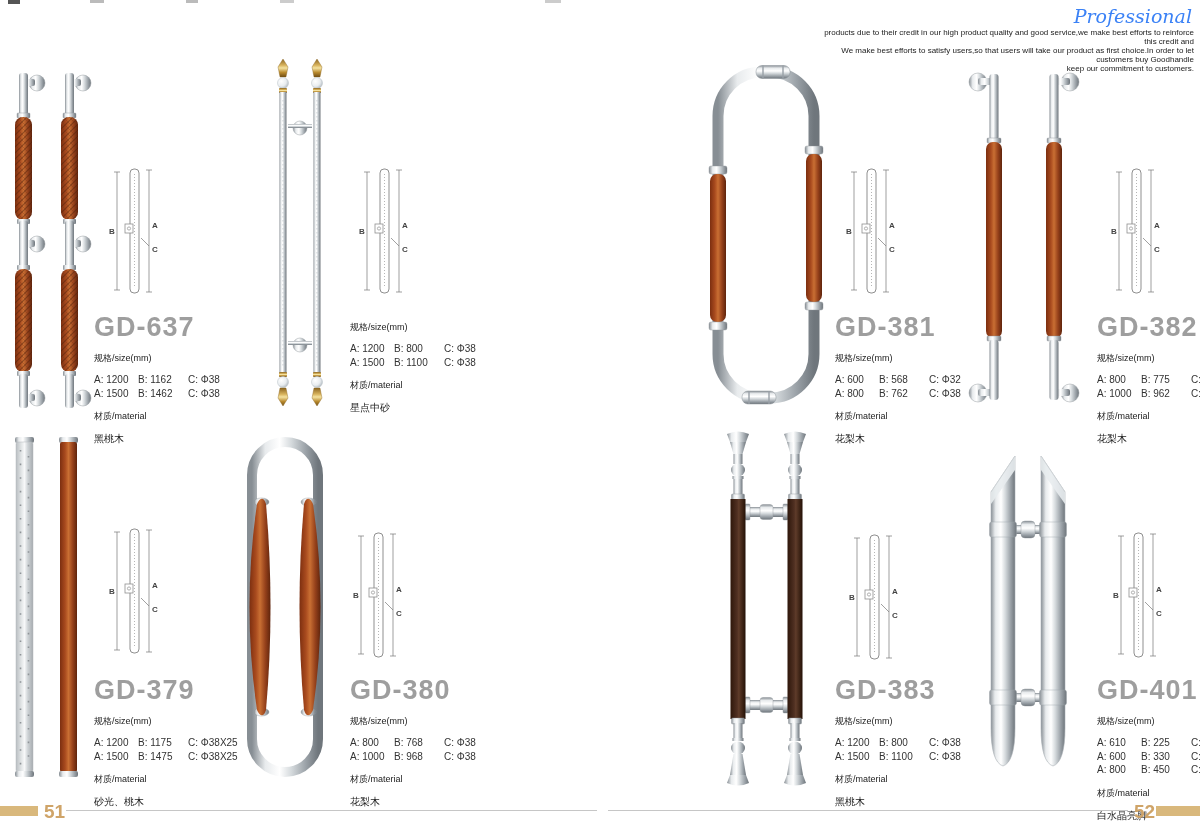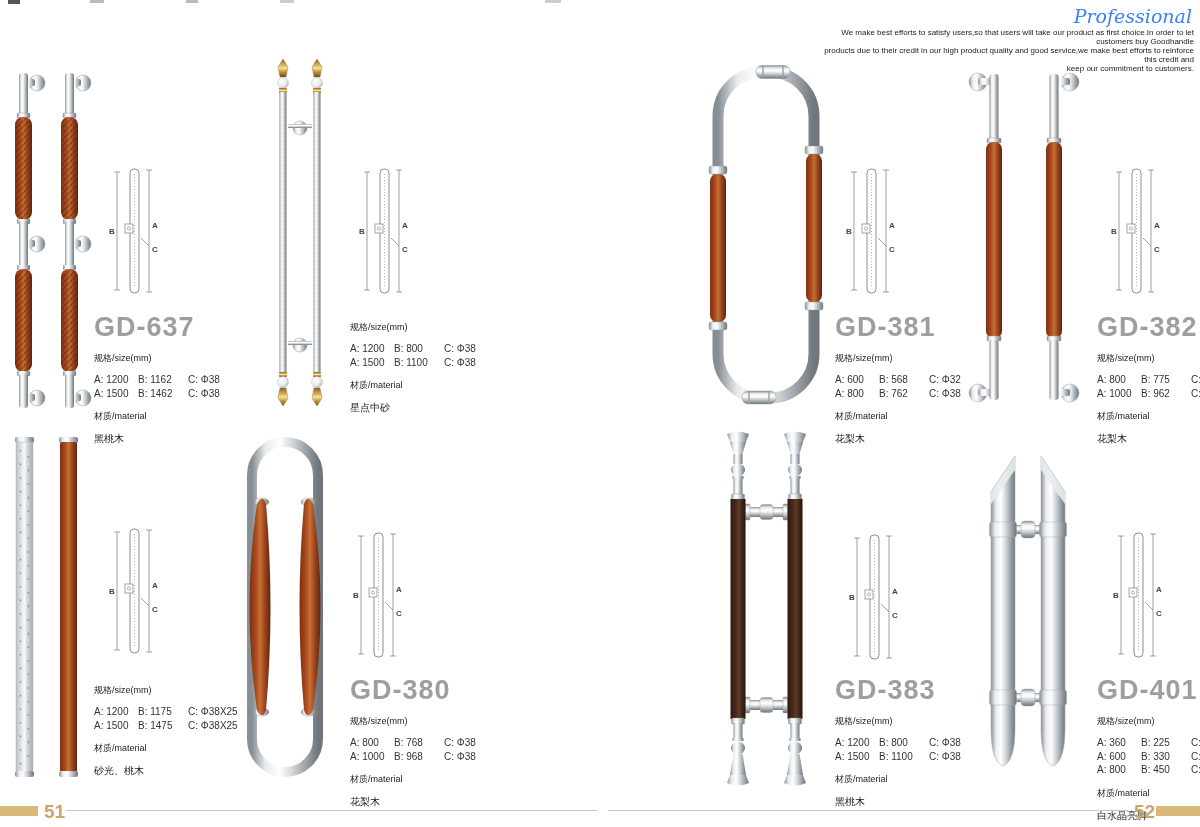--- a/index.html
+++ b/index.html
@@ -91,22 +91,22 @@
   </svg>
 
   <div class="artifact" style="left:8px;width:12px;height:4px;background:#555;"></div>
   <div class="artifact" style="left:90px;width:14px;height:3px;background:#bbb;"></div>
   <div class="artifact" style="left:186px;width:12px;height:3px;background:#bbb;"></div>
   <div class="artifact" style="left:280px;width:14px;height:3px;background:#ccc;"></div>
   <div class="artifact" style="left:545px;width:16px;height:3px;background:#ccc;"></div>
 
   <div class="header-script">Professional</div>
   <div class="tagline">
+    <div>products due to their credit in our high product quality and good service,we make best efforts to reinforce this credit and</div>
     <div>We make best efforts to satisfy users,so that users will take our product as first choice.In order to let customers buy Goodhandle</div>
-    <div>products due to their credit in our high product quality and good service,we make best efforts to reinforce this credit and</div>
     <div>keep our commitment to customers.</div>
   </div>
 
   <div class="photo" style="left:0;top:68px;">
     <svg width="100" height="345" viewBox="0 0 100 345">
       <g transform="translate(10,0)">
         <circle cx="27" cy="15" r="8" fill="url(#chromeH)" stroke="#9aa0a5" stroke-width="0.5"></circle>
         <rect x="13" y="11" width="12" height="7" rx="2" fill="url(#chromeH)"></rect>
         <rect x="9" y="5" width="9" height="42" rx="3" fill="url(#chromeH)"></rect>
         <rect x="7" y="45" width="13" height="5" rx="1" fill="url(#chromeH)" stroke="#8d959b" stroke-width="0.4"></rect>
@@ -383,20 +383,21 @@
       <line x1="41" y1="10" x2="41" y2="132" stroke="#777" stroke-width="0.7"></line>
       <line x1="38" y1="10" x2="44" y2="10" stroke="#777" stroke-width="0.7"></line>
       <line x1="38" y1="132" x2="44" y2="132" stroke="#777" stroke-width="0.7"></line>
       <line x1="41" y1="86" x2="33" y2="78" stroke="#777" stroke-width="0.7"></line>
       <text x="1" y="74">B</text>
       <text x="44" y="68">A</text>
       <text x="44" y="92">C</text>
     </svg>
   </div>
   <div class="info" style="left:94px;top:675px;">
+    <div class="model">GD-379</div>
     <div class="lbl">规格/size(mm)</div>
     <div class="specrow">
       <span class="ca">A: 1200</span>
       <span class="cb">B: 1175</span>
       <span class="cc">C: Φ38X25</span>
     </div>
     <div class="specrow">
       <span class="ca">A: 1500</span>
       <span class="cb">B: 1475</span>
       <span class="cc">C: Φ38X25</span>
@@ -579,21 +580,21 @@
       <line x1="41" y1="86" x2="33" y2="78" stroke="#777" stroke-width="0.7"></line>
       <text x="1" y="74">B</text>
       <text x="44" y="68">A</text>
       <text x="44" y="92">C</text>
     </svg>
   </div>
   <div class="info" style="left:1097px;top:675px;">
     <div class="model">GD-401</div>
     <div class="lbl">规格/size(mm)</div>
     <div class="specrow">
-      <span class="ca">A: 360</span>
+      <span class="ca">A: 610</span>
       <span class="cb">B: 225</span>
       <span class="cc">C: Φ32</span>
     </div>
     <div class="specrow">
       <span class="ca">A: 600</span>
       <span class="cb">B: 330</span>
       <span class="cc">C: Φ38</span>
     </div>
     <div class="specrow">
       <span class="ca">A: 800</span>

